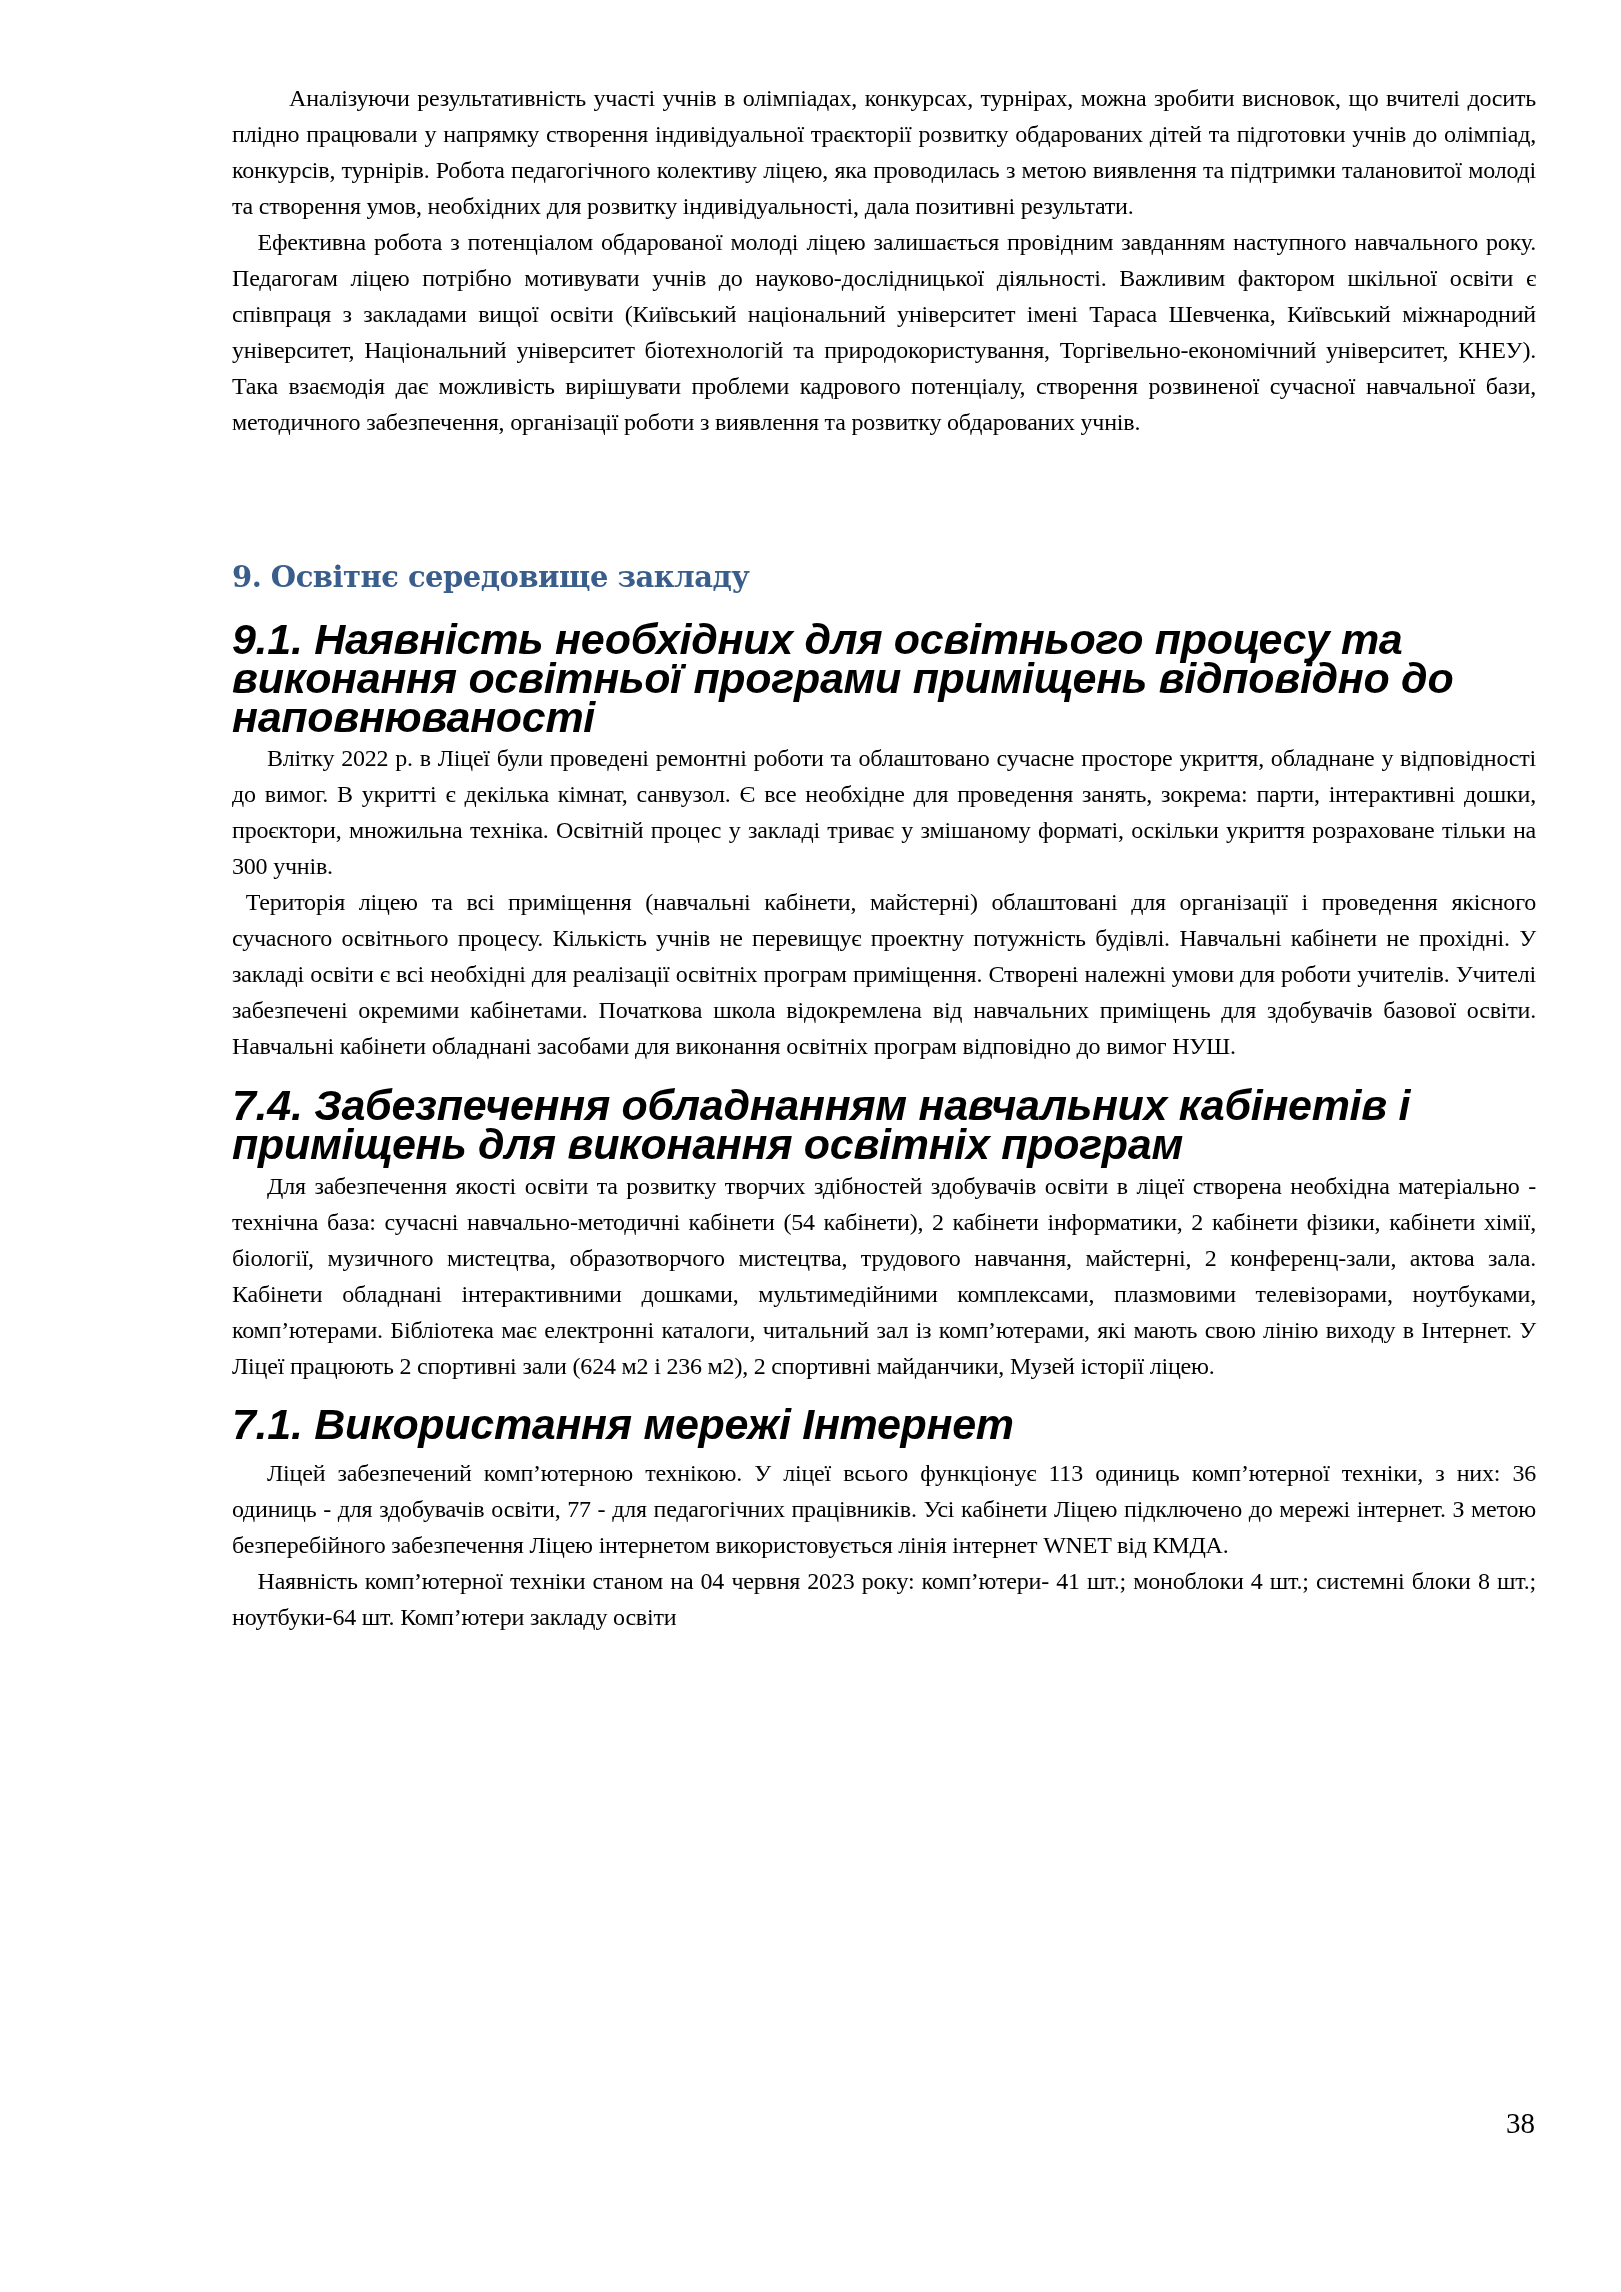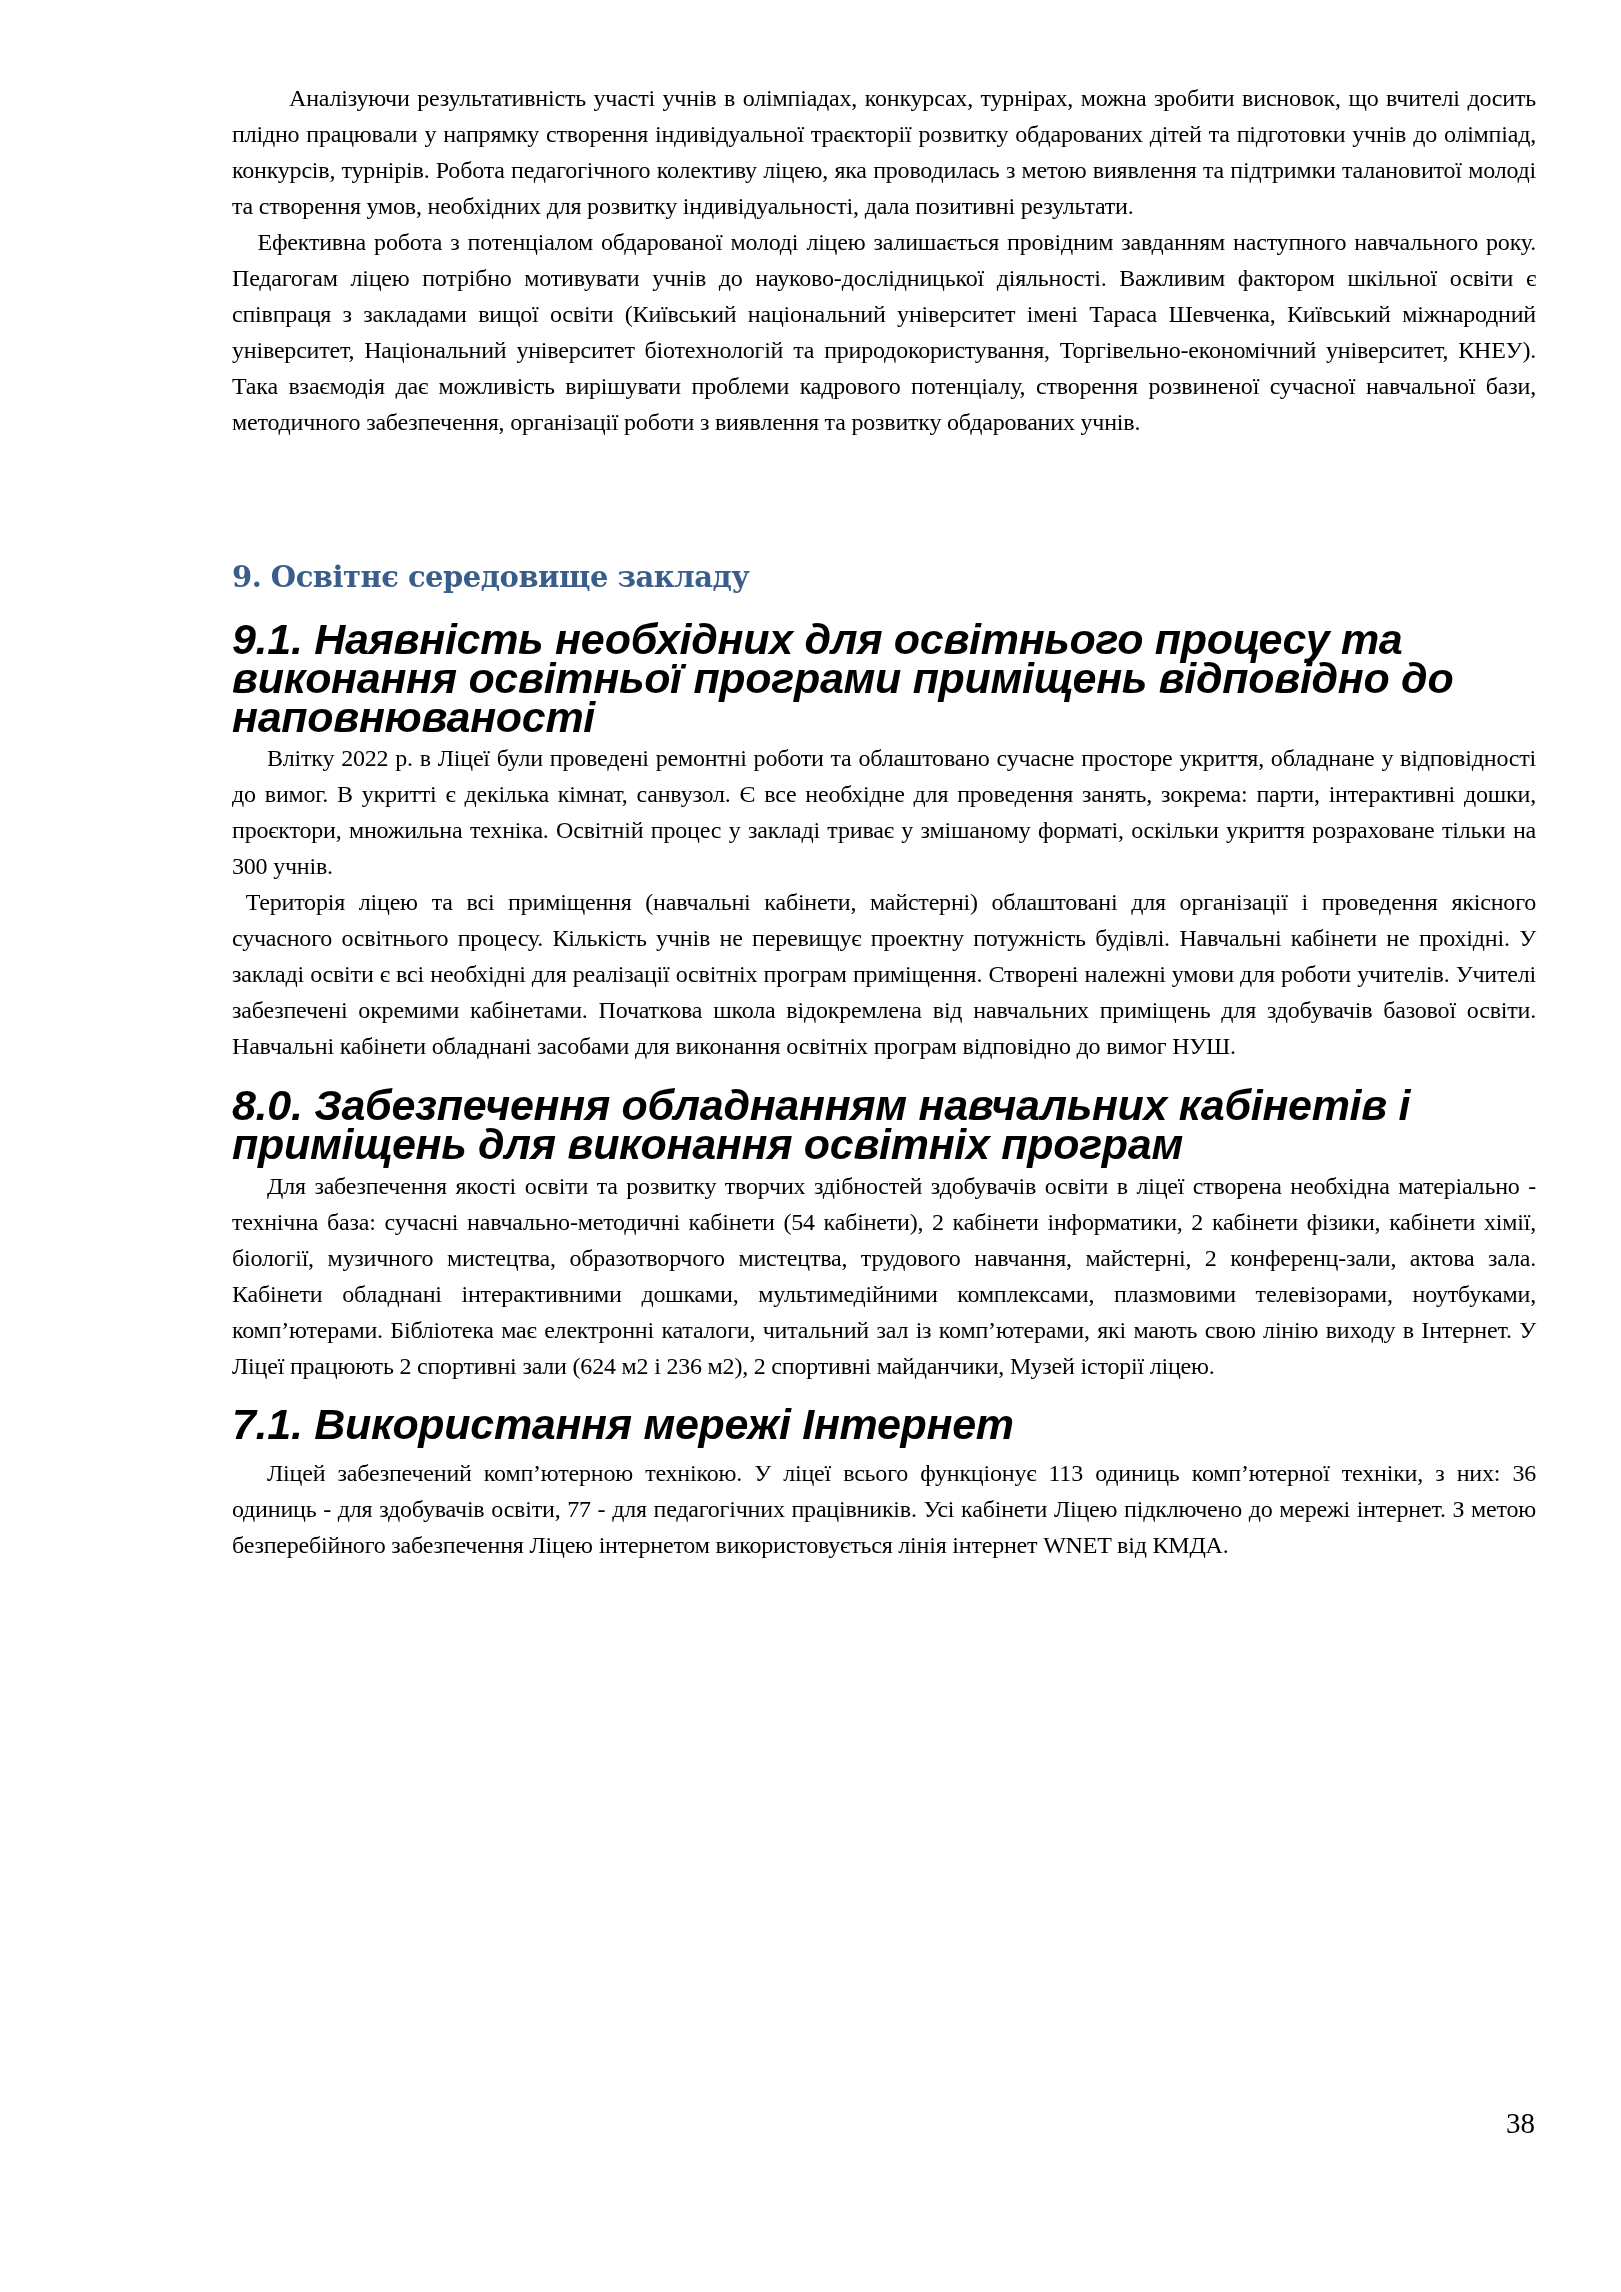--- a/index.html
+++ b/index.html
@@ -34,21 +34,22 @@
 <div class="page">
   <p class="p ind2">Аналізуючи результативність участі учнів в олімпіадах, конкурсах, турнірах, можна зробити висновок, що вчителі  досить плідно працювали  у напрямку створення індивідуальної траєкторії розвитку обдарованих дітей та  підготовки учнів до олімпіад, конкурсів, турнірів. Робота педагогічного колективу ліцею, яка проводилась з метою виявлення та підтримки талановитої молоді та створення умов, необхідних для розвитку індивідуальності, дала позитивні результати.</p>
   <p class="p ind3">Ефективна робота з потенціалом обдарованої молоді  ліцею залишається провідним завданням наступного навчального року. Педагогам  ліцею потрібно  мотивувати учнів до науково-дослідницької діяльності. Важливим фактором шкільної освіти є співпраця з закладами вищої освіти (Київський національний університет імені Тараса Шевченка, Київський міжнародний університет, Національний університет біотехнологій та природокористування, Торгівельно-економічний університет, КНЕУ). Така взаємодія дає можливість вирішувати проблеми кадрового потенціалу, створення розвиненої сучасної навчальної бази, методичного забезпечення, організації  роботи з виявлення та розвитку обдарованих учнів.</p>
 
   <h1 class="h1" style="margin-top:120px;">9. Освітнє середовище закладу</h1>
 
   <h2 class="h2" style="margin-top:25.5px;">9.1. Наявність необхідних для освітнього процесу та виконання освітньої програми приміщень відповідно до наповнюваності</h2>
   <p class="p" style="margin-top:3.9px;">Влітку 2022 р. в Ліцеї були проведені ремонтні роботи  та облаштовано сучасне просторе укриття, обладнане у відповідності до вимог.  В укритті є декілька кімнат, санвузол. Є все необхідне для проведення занять, зокрема: парти, інтерактивні дошки, проєктори, множильна техніка. Освітній процес у закладі триває у змішаному форматі, оскільки укриття розраховане тільки на 300  учнів.</p>
   <p class="p ind1">Територія ліцею та всі приміщення (навчальні кабінети, майстерні) облаштовані для організації і проведення якісного сучасного освітнього процесу. Кількість учнів не перевищує проектну потужність будівлі. Навчальні кабінети не прохідні. У закладі освіти є всі необхідні для реалізації освітніх програм приміщення. Створені належні умови для роботи учителів. Учителі забезпечені окремими кабінетами. Початкова школа відокремлена від навчальних приміщень для здобувачів базової освіти. Навчальні кабінети обладнані засобами для виконання освітніх програм відповідно до вимог НУШ.</p>
 
-  <h2 class="h2" style="margin-top:21.6px;">8.0. Забезпечення обладнанням  навчальних кабінетів і приміщень для виконання освітніх програм</h2>
+  <h2 class="h2" style="margin-top:21.6px;">7.4. Забезпечення обладнанням  навчальних кабінетів і приміщень для виконання освітніх програм</h2>
   <p class="p" style="margin-top:3.9px;">Для забезпечення якості освіти та розвитку творчих здібностей здобувачів освіти в ліцеї створена необхідна матеріально - технічна база: сучасні навчально-методичні кабінети (54 кабінети), 2 кабінети інформатики, 2 кабінети фізики, кабінети хімії, біології, музичного мистецтва, образотворчого мистецтва, трудового навчання, майстерні, 2 конференц-зали, актова зала. Кабінети обладнані  інтерактивними дошками, мультимедійними комплексами, плазмовими телевізорами, ноутбуками, комп’ютерами. Бібліотека має електронні каталоги, читальний зал із комп’ютерами, які мають свою лінію виходу в Інтернет. У Ліцеї працюють 2 спортивні зали  (624 м2 і 236 м2), 2 спортивні майданчики, Музей історії ліцею.</p>
 
   <h2 class="h2" style="margin-top:21.6px;">7.1.   Використання мережі Інтернет</h2>
   <p class="p" style="margin-top:11px;">Ліцей  забезпечений комп’ютерною технікою.  У ліцеї всього функціонує 113 одиниць комп’ютерної техніки,  з них: 36 одиниць - для здобувачів освіти, 77 - для педагогічних працівників. Усі кабінети Ліцею підключено до мережі інтернет. З метою безперебійного забезпечення Ліцею інтернетом використовується лінія інтернет WNET від КМДА.</p>
+  <p class="p ind3">Наявність комп’ютерної техніки станом на 04 червня 2023 року:  комп’ютери- 41 шт.; моноблоки 4 шт.; системні блоки 8 шт.; ноутбуки-64 шт. Комп’ютери закладу освіти</p>
 </div>
 
 <div class="page-number">38</div>
 
 
 </body></html>

